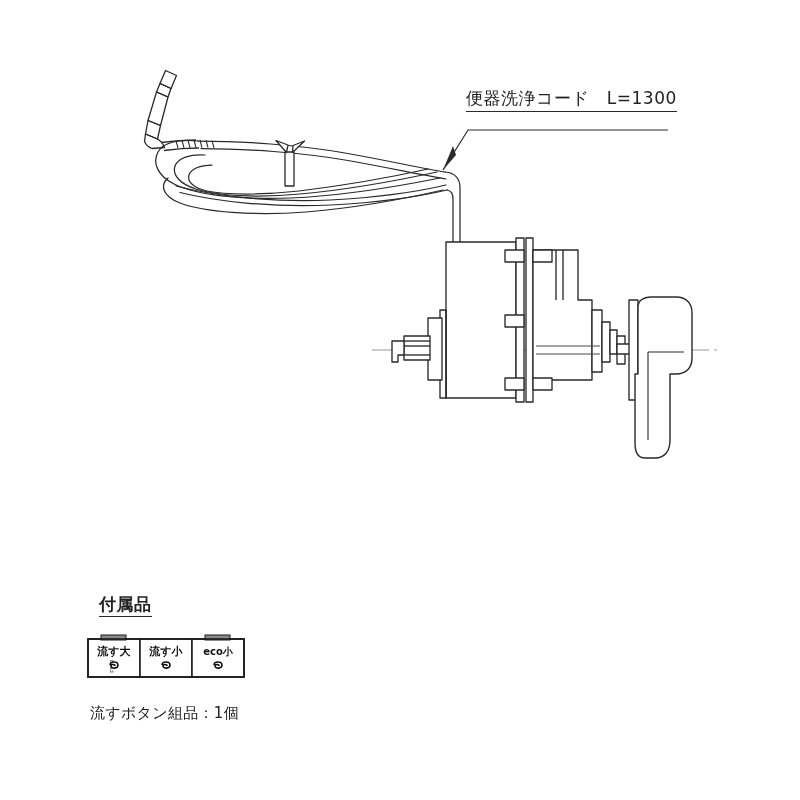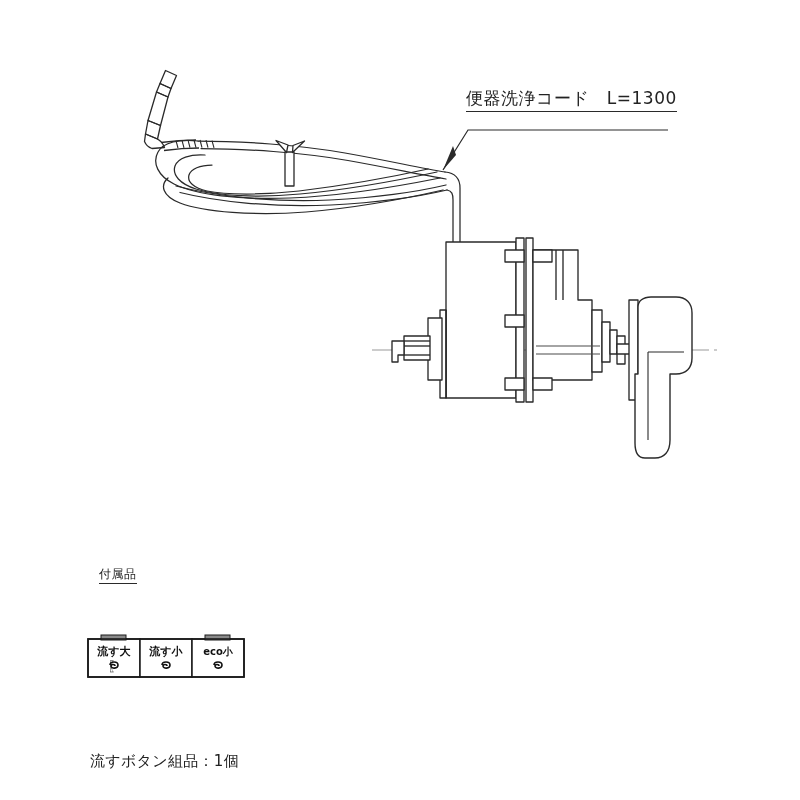--- a/index.html
+++ b/index.html
@@ -32,34 +32,34 @@
     left: 466px;
     top: 89px;
     font-size: 17px;
     letter-spacing: 0.5px;
     border-bottom: 1.4px solid #2a2a2a;
     padding-bottom: 3px;
     line-height: 1.1;
   }
   #accessory-heading {
     left: 99px;
-    top: 568px;
-    font-size: 12px;
+    top: 595px;
+    font-size: 17px;
     letter-spacing: 0.5px;
     border-bottom: 1.3px solid #2a2a2a;
     padding-bottom: 2px;
     line-height: 1.1;
+    font-weight: bold;
   }
   #accessory-caption {
     left: 90px;
     top: 705px;
     font-size: 15px;
     letter-spacing: 0.3px;
     line-height: 1.1;
-    margin-top: 48px;
   }
   .btn-face-text {
     font-family: "DejaVu Sans", "Liberation Sans", sans-serif;
     font-size: 11px;
     font-weight: bold;
     fill: #111111;
   }
   .btn-eco-text {
     font-family: "DejaVu Sans", "Liberation Sans", sans-serif;
     font-size: 10px;

